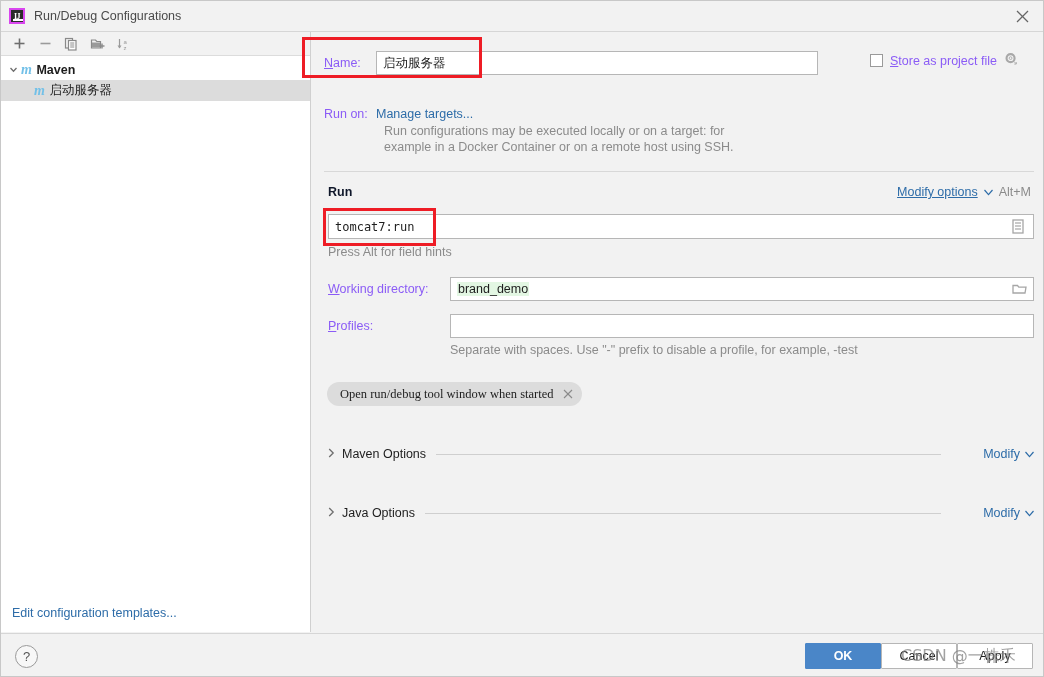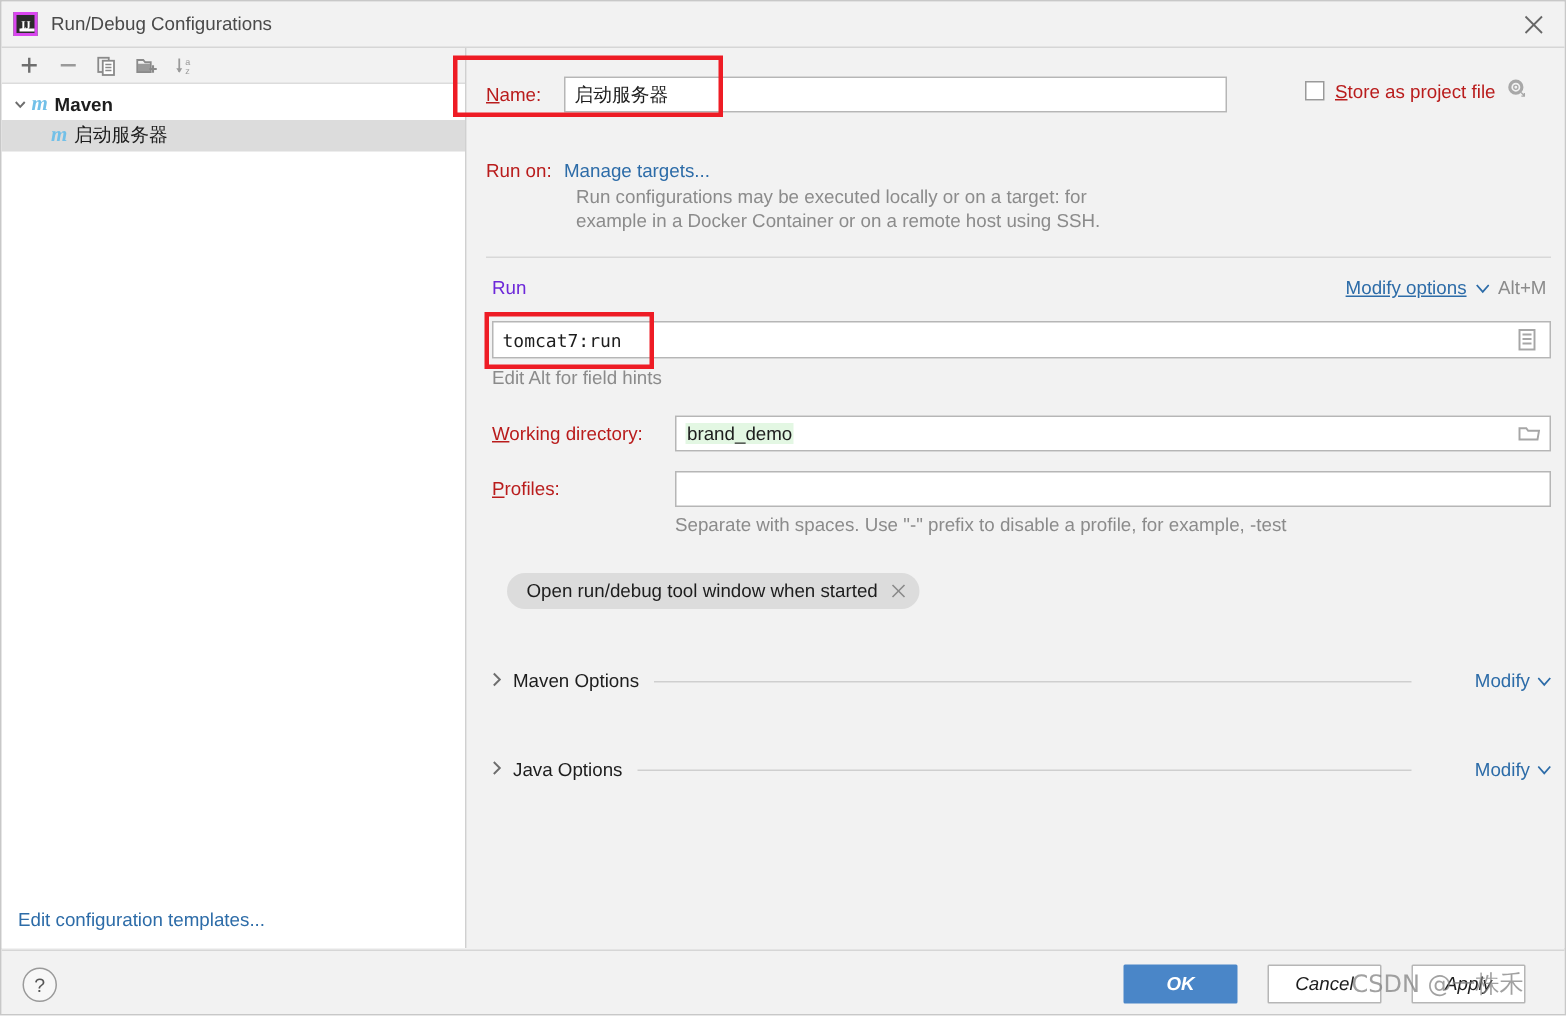--- a/index.html
+++ b/index.html
@@ -95,21 +95,21 @@
 
   
   .content {
     position: absolute; left: 311px; top: 31px;
     width: 733px; height: 600px;
     background: #f2f2f2;
   }
 
   .row { display: flex; align-items: center; }
 
-  .lbl { color: #b91c1c; font-size: 12.5px; }
+  .lbl { color: #8b5cf6; font-size: 12.5px; }
   .lbl u { text-decoration: underline; }
 
   .textfield {
     background: #ffffff;
     border: 1px solid #b6b6b6;
     height: 24px;
     display: flex; align-items: center;
     padding: 0 6px;
     font-size: 12.5px;
     color: #1d1d1d;
@@ -127,21 +127,21 @@
   }
   .combo .caret {
     margin-left: auto; color: #707070; font-size: 9px; padding-left: 10px;
   }
 
   .link { color: #2d6ca8; cursor: pointer; font-size: 12.5px; }
   .hint { color: #8b8b8b; font-size: 12.5px; line-height: 16px; }
 
   .sep { height: 1px; background: #d8d8d8; }
 
-  .section-title { font-weight: normal; font-size: 12.5px; color: #6d28d9; text-align: right; }
+  .section-title { font-weight: bold; font-size: 12.5px; color: #0f172a; text-align: right; }
 
   .green-hl { background: #e3f7e3; padding: 0 1px; }
 
   .chip {
     display: inline-flex; align-items: center;
     background: #dcdcdc; border-radius: 12px;
     height: 24px; padding: 0 9px 0 13px;
     font-size: 12.5px; color: #1d1d1d; cursor: pointer;
   }
   .chip .x {
@@ -171,22 +171,22 @@
     height: 26px; min-width: 76px;
     display: flex; align-items: center; justify-content: center;
     font-size: 12.5px; cursor: pointer;
     border: 1px solid #b6b6b6; background: #ffffff; color: #1d1d1d;
     border-radius: 1px;
   }
   .btn.primary {
     background: #4a86c8; border-color: #4a86c8; color: #ffffff; font-weight: bold;
   }
   .btnbar {
-    position: absolute; right: 28px; top: 9px;
-    display: flex; gap: 20px; font-style: italic;
+    position: absolute; right: 12px; top: 9px;
+    display: flex; gap: 0;
   }
 
   
   .annot {
     position: absolute;
     border: 3px solid #ee1c25;
     pointer-events: none;
     z-index: 30;
   }
 
@@ -323,42 +323,42 @@
       <span>tomcat7:run</span>
     </div>
     <div style="position:absolute; right:20px; top:187px;">
       <svg width="14" height="15" viewBox="0 0 14 15">
         <rect x="2" y="1" width="10" height="13" fill="#fff" stroke="#a6a6a6" stroke-width="1.3"></rect>
         <line x1="4" y1="4" x2="10" y2="4" stroke="#a6a6a6" stroke-width="1.2"></line>
         <line x1="4" y1="7" x2="10" y2="7" stroke="#a6a6a6" stroke-width="1.2"></line>
         <line x1="4" y1="10" x2="10" y2="10" stroke="#a6a6a6" stroke-width="1.2"></line>
       </svg>
     </div>
-    <div class="hint" style="position:absolute; left:16px; top:212px;">Edit Alt for field hints</div>
+    <div class="hint" style="position:absolute; left:16px; top:212px;">Press Alt for field hints</div>
 
     <div class="row" style="position:absolute; left:16px; top:282px; width:706px;">
       <span class="lbl" style="width:122px;"><u>P</u>rofiles:</span>
       <div class="textfield" style="width:584px;"></div>
     </div>
 
     <div class="row" style="position:absolute; left:16px; top:245px; width:706px;">
       <span class="lbl" style="width:122px;"><u>W</u>orking directory:</span>
       <div class="textfield" style="width:584px; position:relative; padding-right:26px;">
         <span class="green-hl">brand_demo</span>
         <span style="position:absolute; right:6px; top:4px;">
           <svg width="15" height="14" viewBox="0 0 15 14">
             <path d="M1 3.5 L5.5 3.5 L6.8 5.2 L14 5.2 L13 11 L1 11 Z" fill="none" stroke="#a6a6a6" stroke-width="1.3"></path>
           </svg>
         </span>
       </div>
     </div>
 
     <div class="hint" style="position:absolute; left:138px; top:310px;">Separate with spaces. Use "-" prefix to disable a profile, for example, -test</div>
 
-    <div style="position:absolute; left:26px; top:350px;">
+    <div style="position:absolute; left:15px; top:350px;font-family:Liberation Serif, serif;">
       <span class="chip">
         <span>Open run/debug tool window when started</span>
         <span class="x">
           <svg width="10" height="10" viewBox="0 0 10 10">
             <line x1="1" y1="1" x2="9" y2="9" stroke="#8a8a8a" stroke-width="1.1"></line>
             <line x1="9" y1="1" x2="1" y2="9" stroke="#8a8a8a" stroke-width="1.1"></line>
           </svg>
         </span>
       </span>
     </div>

